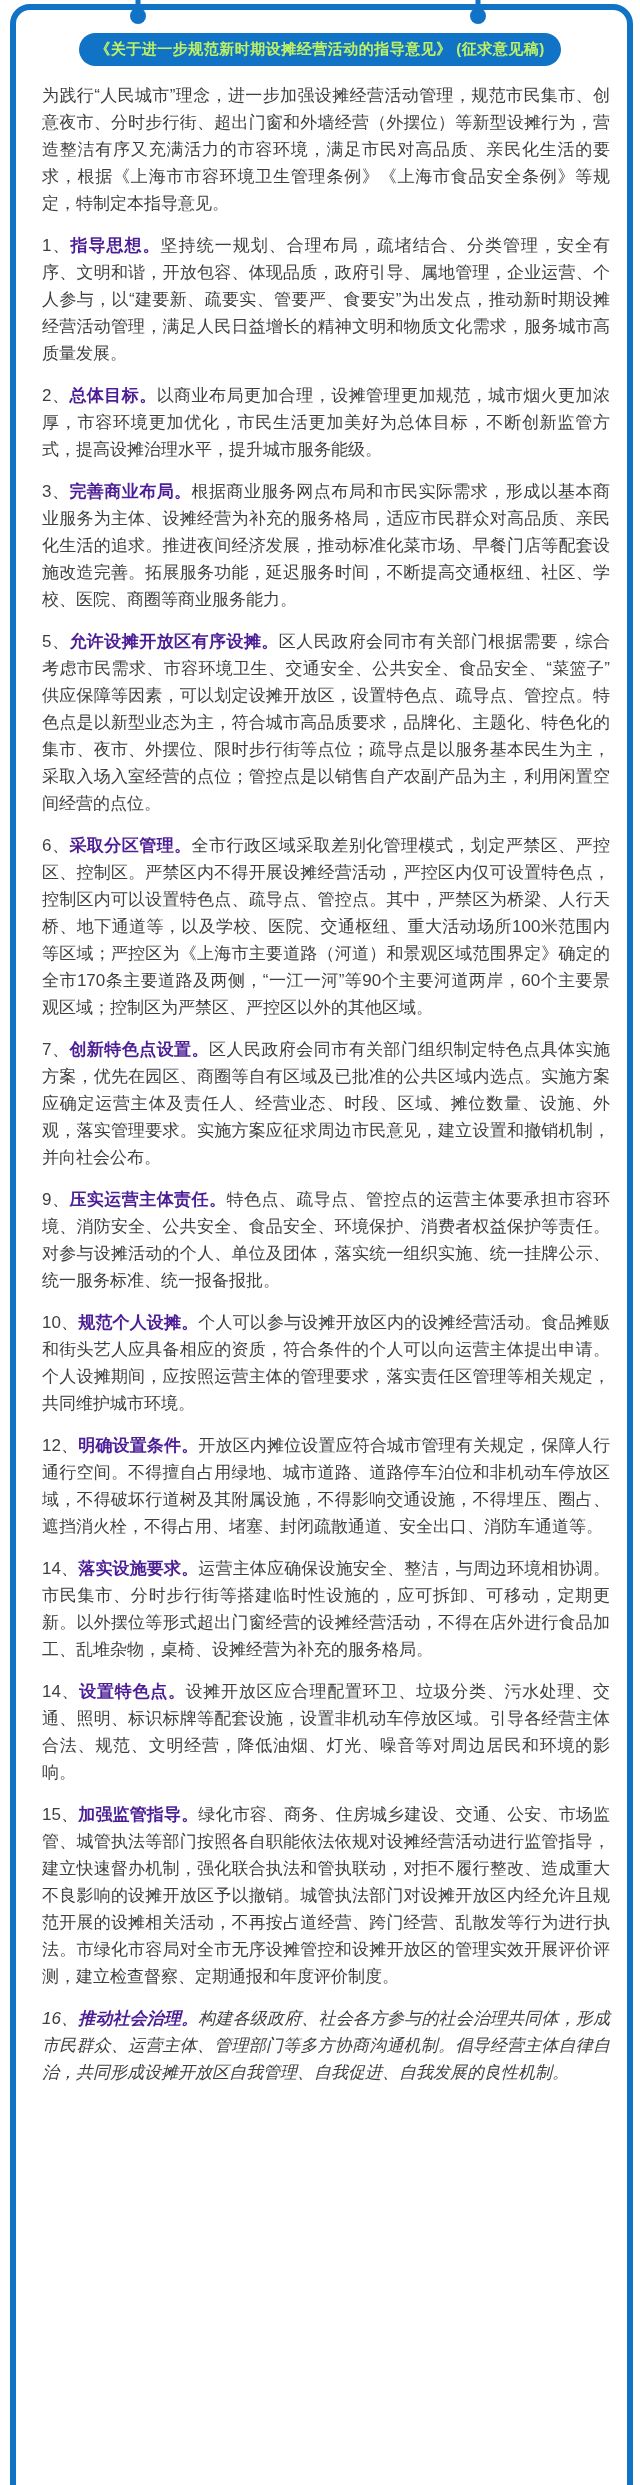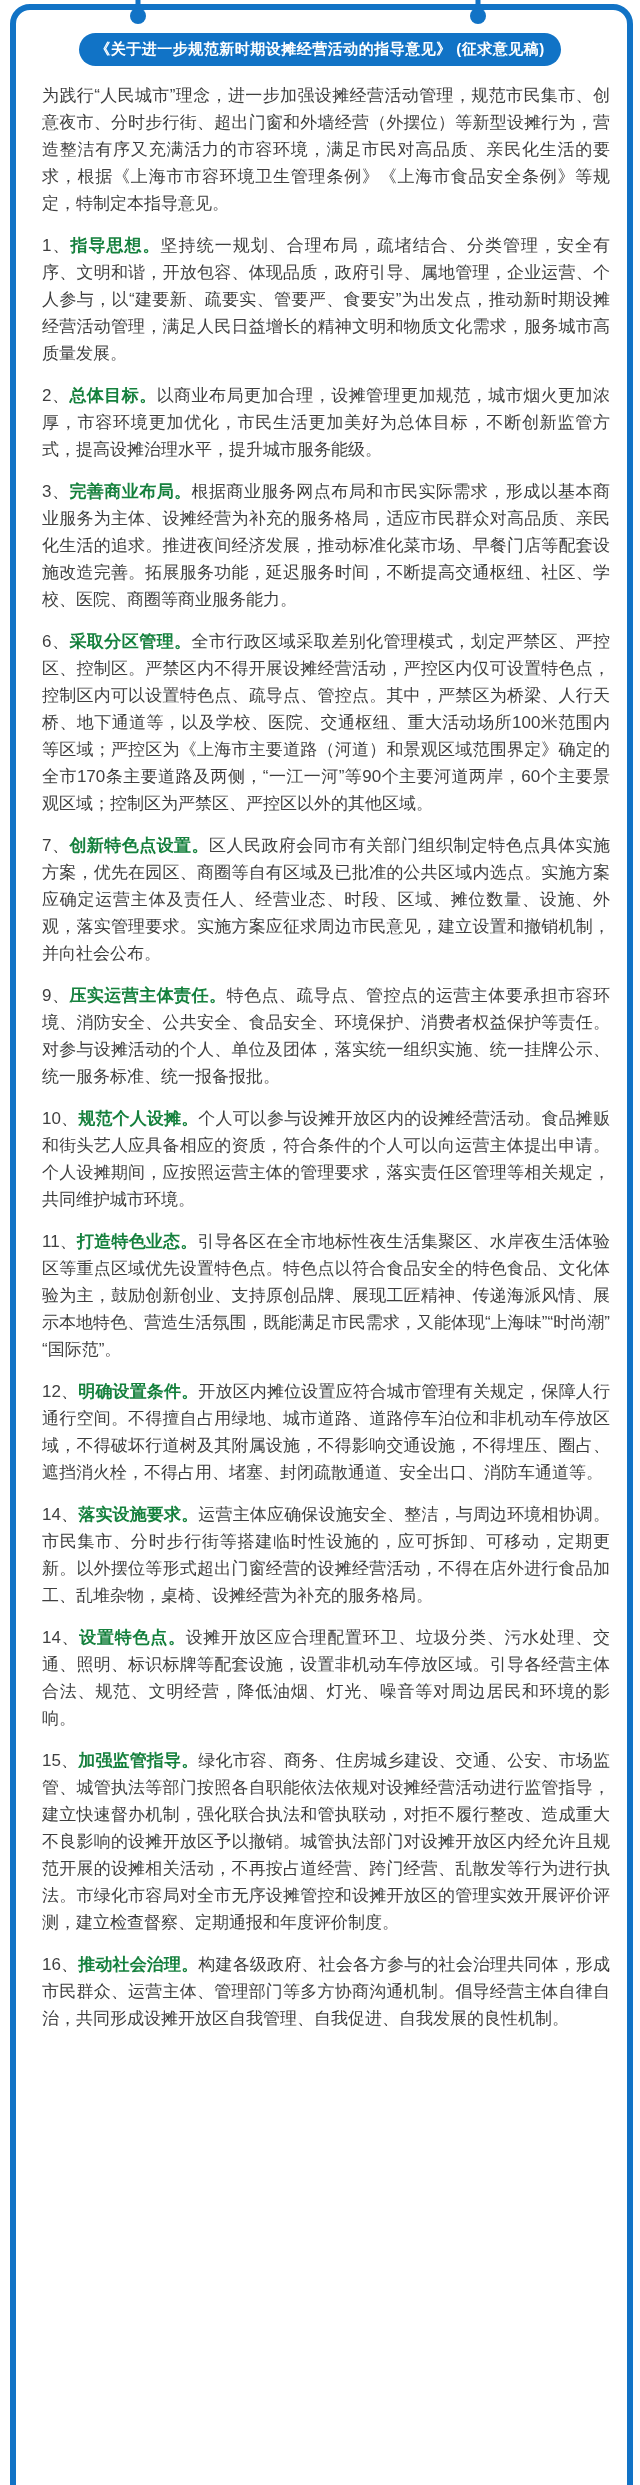--- a/index.html
+++ b/index.html
@@ -53,44 +53,44 @@
     background: #1173c6;
   }
   .pin-left  { left: 130px; }
   .pin-right { left: 470px; }
 
   .title-pill {
     margin: 33px auto 0 auto;
     width: fit-content;
     max-width: 560px;
     background: #1173c6;
-    color: #ffffff;
+    color: #bef264;
     font-size: 15px;
     font-weight: bold;
     letter-spacing: 0.5px;
     padding: 7px 16px;
     border-radius: 999px;
     text-align: center;
     white-space: nowrap;
   }
 
   .content {
     padding: 16px 30px 18px 30px;
     color: #3f3f3f;
     font-size: 17px;
     line-height: 27px;
     text-align: justify;
   }
   .para {
     margin: 0 0 15px 12px;
   }
-  .para:last-child { margin-bottom: 0; }
+  .para:last-child { margin-bottom: 0; font-style: italic; }
   .sec-num { color: #3f3f3f; }
   .sec-heading {
-    color: #15803d;
+    color: #4c1d95;
     font-weight: bold;
   }
 </style>
 </head>
 <body>
 
 <div class="page">
   <div class="frame"></div>
 
   <div class="pin pin-left">
@@ -107,31 +107,31 @@
   <div class="content">
     <p class="para">为践行“人民城市”理念，进一步加强设摊经营活动管理，规范市民集市、创意夜市、分时步行街、超出门窗和外墙经营（外摆位）等新型设摊行为，营造整洁有序又充满活力的市容环境，满足市民对高品质、亲民化生活的要求，根据《上海市市容环境卫生管理条例》《上海市食品安全条例》等规定，特制定本指导意见。</p>
 
     <p class="para"><span class="sec-num">1、</span><span class="sec-heading">指导思想。</span><span class="sec-body">坚持统一规划、合理布局，疏堵结合、分类管理，安全有序、文明和谐，开放包容、体现品质，政府引导、属地管理，企业运营、个人参与，以“建要新、疏要实、管要严、食要安”为出发点，推动新时期设摊经营活动管理，满足人民日益增长的精神文明和物质文化需求，服务城市高质量发展。</span></p>
 
     <p class="para"><span class="sec-num">2、</span><span class="sec-heading">总体目标。</span><span class="sec-body">以商业布局更加合理，设摊管理更加规范，城市烟火更加浓厚，市容环境更加优化，市民生活更加美好为总体目标，不断创新监管方式，提高设摊治理水平，提升城市服务能级。</span></p>
 
     <p class="para"><span class="sec-num">3、</span><span class="sec-heading">完善商业布局。</span><span class="sec-body">根据商业服务网点布局和市民实际需求，形成以基本商业服务为主体、设摊经营为补充的服务格局，适应市民群众对高品质、亲民化生活的追求。推进夜间经济发展，推动标准化菜市场、早餐门店等配套设施改造完善。拓展服务功能，延迟服务时间，不断提高交通枢纽、社区、学校、医院、商圈等商业服务能力。</span></p>
 
 
+    <p class="para"><span class="sec-num">5、</span><span class="sec-heading">允许设摊开放区有序设摊。</span><span class="sec-body">区人民政府会同市有关部门根据需要，综合考虑市民需求、市容环境卫生、交通安全、公共安全、食品安全、“菜篮子”供应保障等因素，可以划定设摊开放区，设置特色点、疏导点、管控点。特色点是以新型业态为主，符合城市高品质要求，品牌化、主题化、特色化的集市、夜市、外摆位、限时步行街等点位；疏导点是以服务基本民生为主，采取入场入室经营的点位；管控点是以销售自产农副产品为主，利用闲置空间经营的点位。</span></p>
 
     <p class="para"><span class="sec-num">6、</span><span class="sec-heading">采取分区管理。</span><span class="sec-body">全市行政区域采取差别化管理模式，划定严禁区、严控区、控制区。严禁区内不得开展设摊经营活动，严控区内仅可设置特色点，控制区内可以设置特色点、疏导点、管控点。其中，严禁区为桥梁、人行天桥、地下通道等，以及学校、医院、交通枢纽、重大活动场所100米范围内等区域；严控区为《上海市主要道路（河道）和景观区域范围界定》确定的全市170条主要道路及两侧，“一江一河”等90个主要河道两岸，60个主要景观区域；控制区为严禁区、严控区以外的其他区域。</span></p>
 
     <p class="para"><span class="sec-num">7、</span><span class="sec-heading">创新特色点设置。</span><span class="sec-body">区人民政府会同市有关部门组织制定特色点具体实施方案，优先在园区、商圈等自有区域及已批准的公共区域内选点。实施方案应确定运营主体及责任人、经营业态、时段、区域、摊位数量、设施、外观，落实管理要求。实施方案应征求周边市民意见，建立设置和撤销机制，并向社会公布。</span></p>
 
 
     <p class="para"><span class="sec-num">9、</span><span class="sec-heading">压实运营主体责任。</span><span class="sec-body">特色点、疏导点、管控点的运营主体要承担市容环境、消防安全、公共安全、食品安全、环境保护、消费者权益保护等责任。对参与设摊活动的个人、单位及团体，落实统一组织实施、统一挂牌公示、统一服务标准、统一报备报批。</span></p>
 
     <p class="para"><span class="sec-num">10、</span><span class="sec-heading">规范个人设摊。</span><span class="sec-body">个人可以参与设摊开放区内的设摊经营活动。食品摊贩和街头艺人应具备相应的资质，符合条件的个人可以向运营主体提出申请。个人设摊期间，应按照运营主体的管理要求，落实责任区管理等相关规定，共同维护城市环境。</span></p>
 
-    <p class="para"><span class="sec-num">11、</span><span class="sec-heading">打造特色业态。</span><span class="sec-body">引导各区在全市地标性夜生活集聚区、水岸夜生活体验区等重点区域优先设置特色点。特色点以符合食品安全的特色食品、文化体验为主，鼓励创新创业、支持原创品牌、展现工匠精神、传递海派风情、展示本地特色、营造生活氛围，既能满足市民需求，又能体现“上海味”“时尚潮”“国际范”。</span></p>
 
     <p class="para"><span class="sec-num">12、</span><span class="sec-heading">明确设置条件。</span><span class="sec-body">开放区内摊位设置应符合城市管理有关规定，保障人行通行空间。不得擅自占用绿地、城市道路、道路停车泊位和非机动车停放区域，不得破坏行道树及其附属设施，不得影响交通设施，不得埋压、圈占、遮挡消火栓，不得占用、堵塞、封闭疏散通道、安全出口、消防车通道等。</span></p>
 
     <p class="para"><span class="sec-num">14、</span><span class="sec-heading">落实设施要求。</span><span class="sec-body">运营主体应确保设施安全、整洁，与周边环境相协调。市民集市、分时步行街等搭建临时性设施的，应可拆卸、可移动，定期更新。以外摆位等形式超出门窗经营的设摊经营活动，不得在店外进行食品加工、乱堆杂物，桌椅、设摊经营为补充的服务格局。</span></p>
 
     <p class="para"><span class="sec-num">14、</span><span class="sec-heading">设置特色点。</span><span class="sec-body">设摊开放区应合理配置环卫、垃圾分类、污水处理、交通、照明、标识标牌等配套设施，设置非机动车停放区域。引导各经营主体合法、规范、文明经营，降低油烟、灯光、噪音等对周边居民和环境的影响。</span></p>
 
     <p class="para"><span class="sec-num">15、</span><span class="sec-heading">加强监管指导。</span><span class="sec-body">绿化市容、商务、住房城乡建设、交通、公安、市场监管、城管执法等部门按照各自职能依法依规对设摊经营活动进行监管指导，建立快速督办机制，强化联合执法和管执联动，对拒不履行整改、造成重大不良影响的设摊开放区予以撤销。城管执法部门对设摊开放区内经允许且规范开展的设摊相关活动，不再按占道经营、跨门经营、乱散发等行为进行执法。市绿化市容局对全市无序设摊管控和设摊开放区的管理实效开展评价评测，建立检查督察、定期通报和年度评价制度。</span></p>
 
     <p class="para"><span class="sec-num">16、</span><span class="sec-heading">推动社会治理。</span><span class="sec-body">构建各级政府、社会各方参与的社会治理共同体，形成市民群众、运营主体、管理部门等多方协商沟通机制。倡导经营主体自律自治，共同形成设摊开放区自我管理、自我促进、自我发展的良性机制。</span></p>

